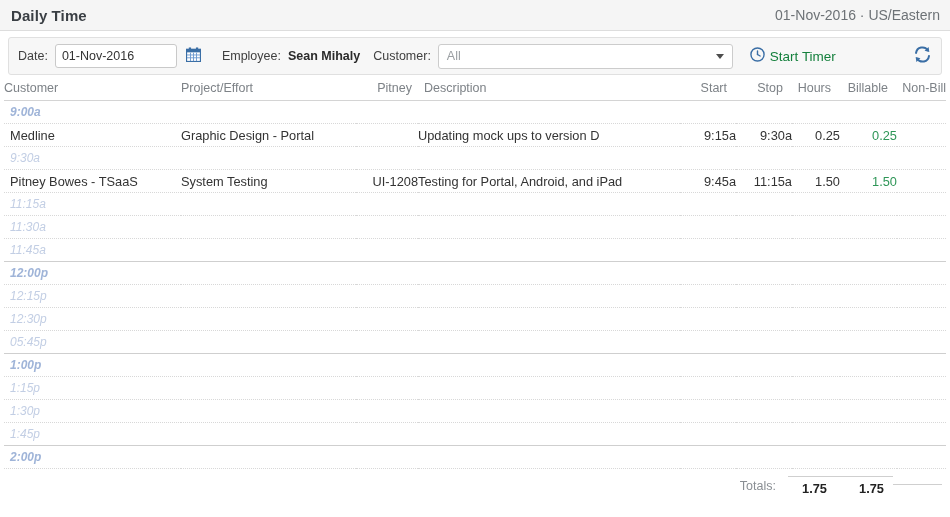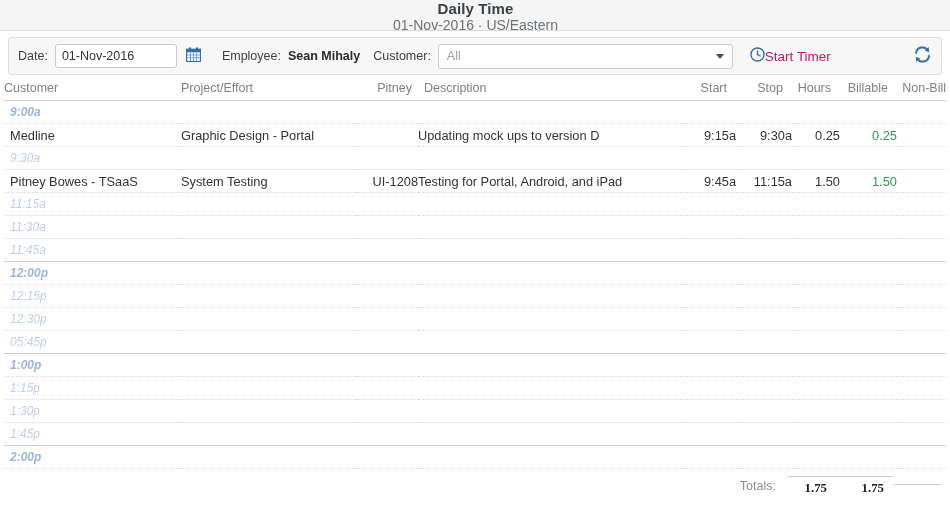--- a/index.html
+++ b/index.html
@@ -13,21 +13,20 @@
   #app { width: 950px; height: 517px; position: relative; overflow: hidden; background:#fff; }
 
   
   .page-header {
     height: 31px;
     background: #f5f5f5;
     border-bottom: 1px solid #dddddd;
     display: flex; align-items: center;
     justify-content: space-between;
     padding: 0 10px 0 11px;
-    flex-direction: column;
   }
   .page-title {
     font-size: 15px;
     font-weight: bold;
     color: #3a3f44;
     letter-spacing: .1px;
   }
   .page-meta {
     font-size: 14px;
     color: #6d7276;
@@ -92,21 +91,22 @@
   .caret {
     position: absolute; right: 8px; top: 50%;
     margin-top: -2px;
     width: 0; height: 0;
     border-left: 4px solid transparent;
     border-right: 4px solid transparent;
     border-top: 5px solid #4d4d4d;
   }
   .start-timer {
     display: flex; align-items: center;
-    color: #be185d;
+    gap: 5px;
+    color: #15803d;
     font-size: 13.5px;
     cursor: pointer;
     background: none; border: none; padding: 0;
     font-family: "Liberation Sans", sans-serif;
     white-space: nowrap;
   }
   .refresh-btn {
     background: none; border: none; padding: 0;
     cursor: pointer; display: flex; align-items: center;
   }
@@ -192,21 +192,20 @@
     color: #8a8f94;
     padding-right: 12px;
   }
   .tot-val {
     font-size: 12.8px;
     font-weight: bold;
     color: #222;
     text-align: right;
     border-top: 1px solid #cfcfcf;
     padding-top: 4px;
-    font-family: Liberation Serif, serif;
   }
   .tot-hours { width: 48px; padding-right: 9px; }
   .tot-bill  { width: 57px; padding-right: 9px; }
   .tot-nb    { width: 49px; }
 </style>
 </head>
 <body>
 
 <div id="app">
 

